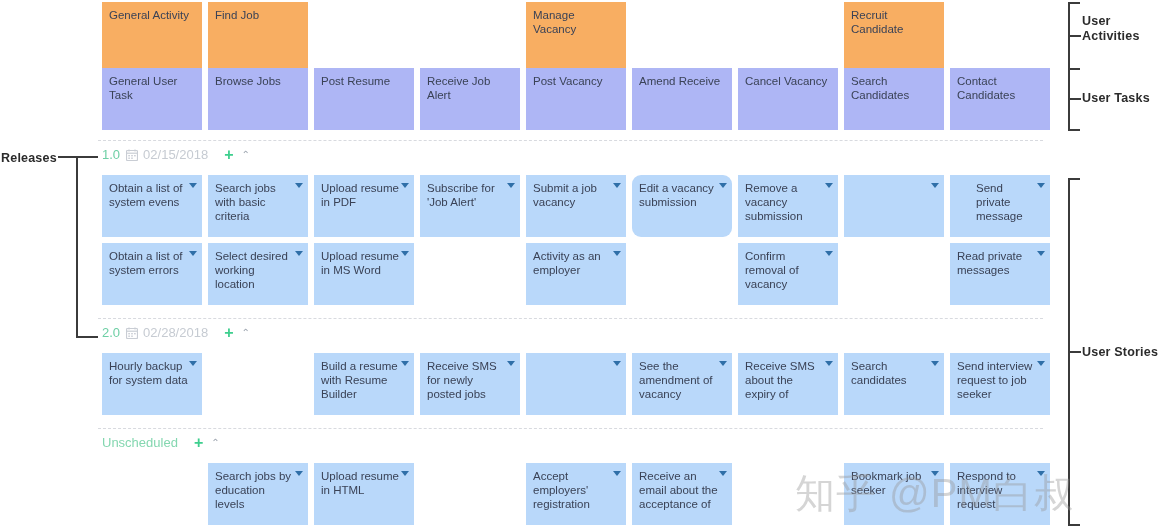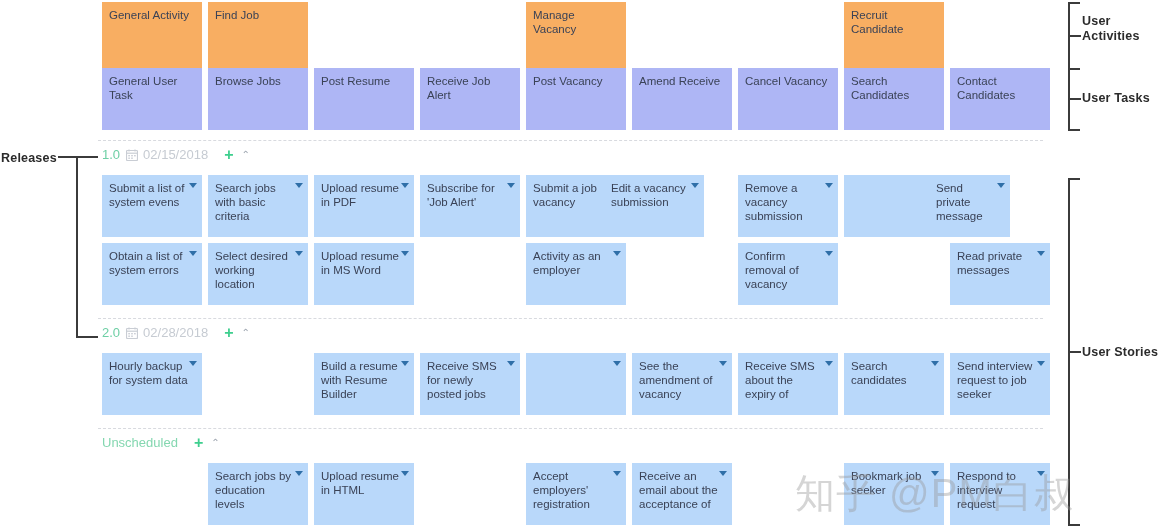--- a/index.html
+++ b/index.html
@@ -239,29 +239,29 @@
             <rect x="5.2" y="6" width="1.6" height="1.4" fill="#c9cdd4"></rect>
             <rect x="8.1" y="6" width="1.6" height="1.4" fill="#c9cdd4"></rect>
             <rect x="2.3" y="8.5" width="1.6" height="1.4" fill="#c9cdd4"></rect>
             <rect x="5.2" y="8.5" width="1.6" height="1.4" fill="#c9cdd4"></rect>
           </svg></span>
         <span class="date">02/15/2018</span>
         <span class="plus">+</span>
         <span class="chev">⌃</span>
       </div>
       <div class="row" style="top: 175px;">
-        <div class="card story" style="left: 0px;"><span>Submit a list of system evens</span><span class="caret"></span></div>
+        <div class="card story" style="left: 0px;"><span>Obtain a list of system evens</span><span class="caret"></span></div>
         <div class="card story" style="left: 106px;"><span>Search jobs with basic criteria</span><span class="caret"></span></div>
         <div class="card story" style="left: 212px;"><span>Upload resume in PDF</span><span class="caret"></span></div>
         <div class="card story" style="left: 318px;"><span>Subscribe for 'Job Alert'</span><span class="caret"></span></div>
         <div class="card story" style="left: 424px;"><span>Submit a job vacancy</span><span class="caret"></span></div>
-        <div class="card story" style="left: 502px;"><span>Edit a vacancy submission</span><span class="caret"></span></div>
+        <div class="card story" style="left: 530px; border-radius: 9px;"><span>Edit a vacancy submission</span><span class="caret"></span></div>
         <div class="card story" style="left: 636px;"><span>Remove a vacancy submission</span><span class="caret"></span></div>
         <div class="card story" style="left: 742px;"><span class="caret"></span></div>
-        <div class="card story" style="left: 808px; padding-left: 26px;"><span>Send private message</span><span class="caret"></span></div>
+        <div class="card story" style="left: 848px; padding-left: 26px;"><span>Send private message</span><span class="caret"></span></div>
       </div>
       <div class="row" style="top: 243px;">
         <div class="card story" style="left: 0px;"><span>Obtain a list of system errors</span><span class="caret"></span></div>
         <div class="card story" style="left: 106px;"><span>Select desired working location</span><span class="caret"></span></div>
         <div class="card story" style="left: 212px;"><span>Upload resume in MS Word</span><span class="caret"></span></div>
         <div class="card story" style="left: 424px;"><span>Activity as an employer</span><span class="caret"></span></div>
         <div class="card story" style="left: 636px;"><span>Confirm removal of vacancy</span><span class="caret"></span></div>
         <div class="card story" style="left: 848px;"><span>Read private messages</span><span class="caret"></span></div>
       </div>
       <div class="sep" style="top: 318px;"></div>

